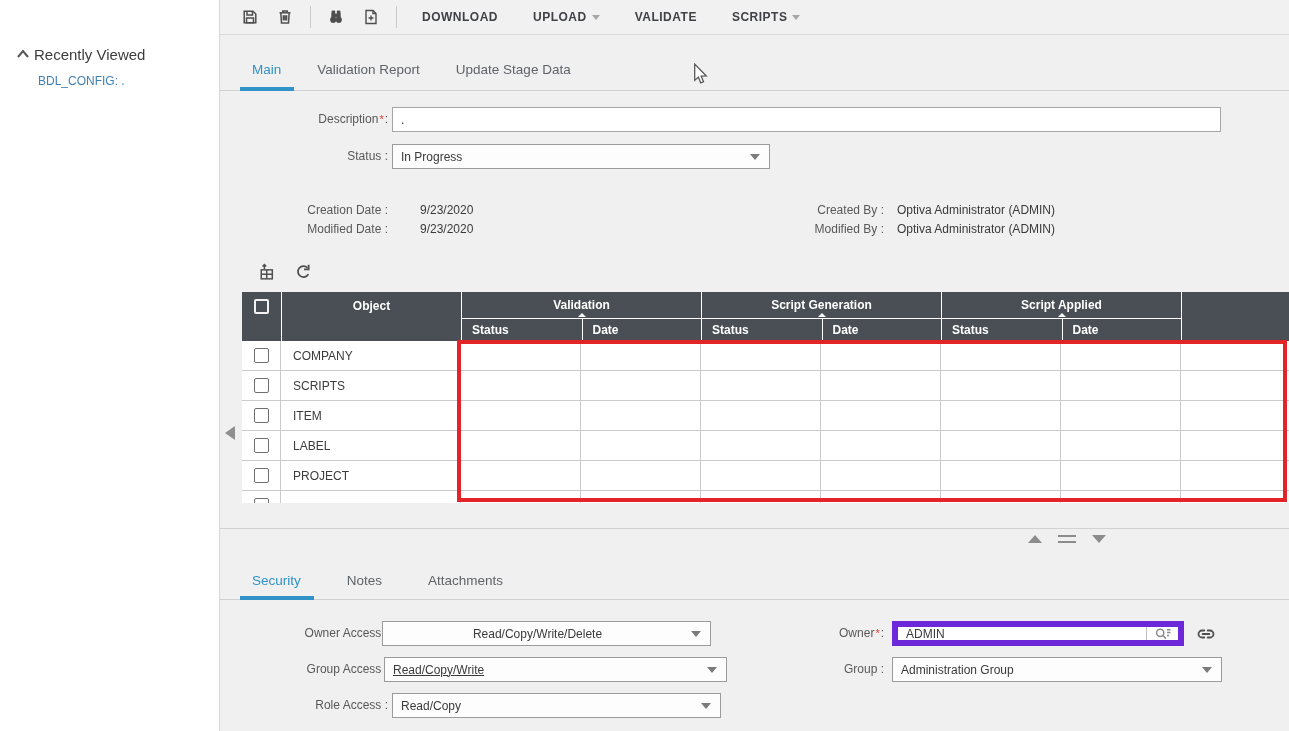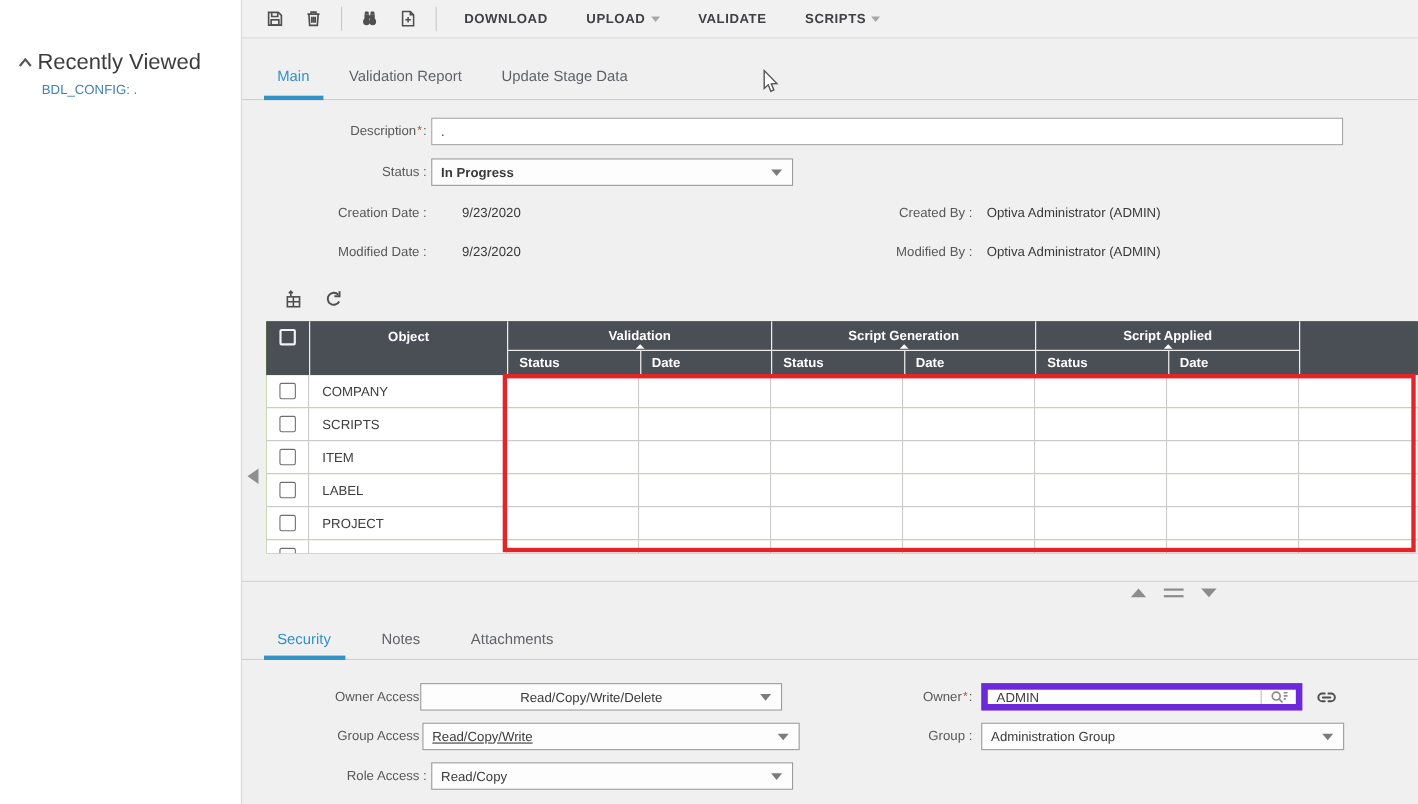--- a/index.html
+++ b/index.html
@@ -4,21 +4,21 @@
 <style>
   * { margin:0; padding:0; box-sizing:border-box; }
   html,body { width:1289px; height:731px; overflow:hidden; background:#fff;
     font-family:"Liberation Sans", sans-serif; color:#3a3a3a; }
   .page { position:relative; width:1289px; height:731px; }
 
   
   .sidebar { position:absolute; left:0; top:0; width:220px; height:731px;
     background:#fff; border-right:1px solid #d8d8d8; }
   .sb-header { position:absolute; left:16px; top:46px; display:flex; align-items:center;
-    gap:4px; font-size:20px; color:#3c3c3c; cursor:default; }
+    gap:4px; font-size:15px; color:#3c3c3c; cursor:default; }
   .sb-link { position:absolute; left:38px; top:74px; font-size:12px; color:#4081b3; }
   .collapse-handle { position:absolute; left:225px; top:426px; width:0; height:0;
     border-top:7px solid transparent; border-bottom:7px solid transparent;
     border-right:10px solid #8f8f8f; z-index:5; }
 
   
   .main { position:absolute; left:220px; top:0; width:1069px; height:731px; background:#f0f0f1; }
 
   
   .toolbar { position:absolute; left:0; top:0; width:100%; height:35px;
@@ -199,27 +199,27 @@
       </svg>
     </div>
 
     <div class="frm-row" style="top:107px;">
       <span class="lbl"><span>Description</span><span class="req">*</span><span>:</span></span>
       <input class="txt-input" style="left: 172px; width: 829px;" value=".">
     </div>
 
     <div class="frm-row" style="top:144px;">
       <span class="lbl"><span>Status</span> <span>:</span></span>
-      <div class="dd" style="left:172px; width:329px;font-weight:bold;">
+      <div class="dd" style="left:172px; width:378px;">
         <span>In Progress</span>
         <span class="dd-caret"></span>
       </div>
     </div>
 
-    <div class="frm-row" style="top:181px;">
+    <div class="frm-row" style="top:198px;">
       <span class="lbl"><span>Creation Date</span> <span>:</span></span>
       <span class="ro-val" style="left:200px;">9/23/2020</span>
       <span class="lbl-r"><span>Created By</span> <span>:</span></span>
       <span class="ro-val" style="left:677px;">Optiva Administrator (ADMIN)</span>
     </div>
 
     <div class="frm-row" style="top:217px;">
       <span class="lbl"><span>Modified Date</span> <span>:</span></span>
       <span class="ro-val" style="left:200px;">9/23/2020</span>
       <span class="lbl-r"><span>Modified By</span> <span>:</span></span>

